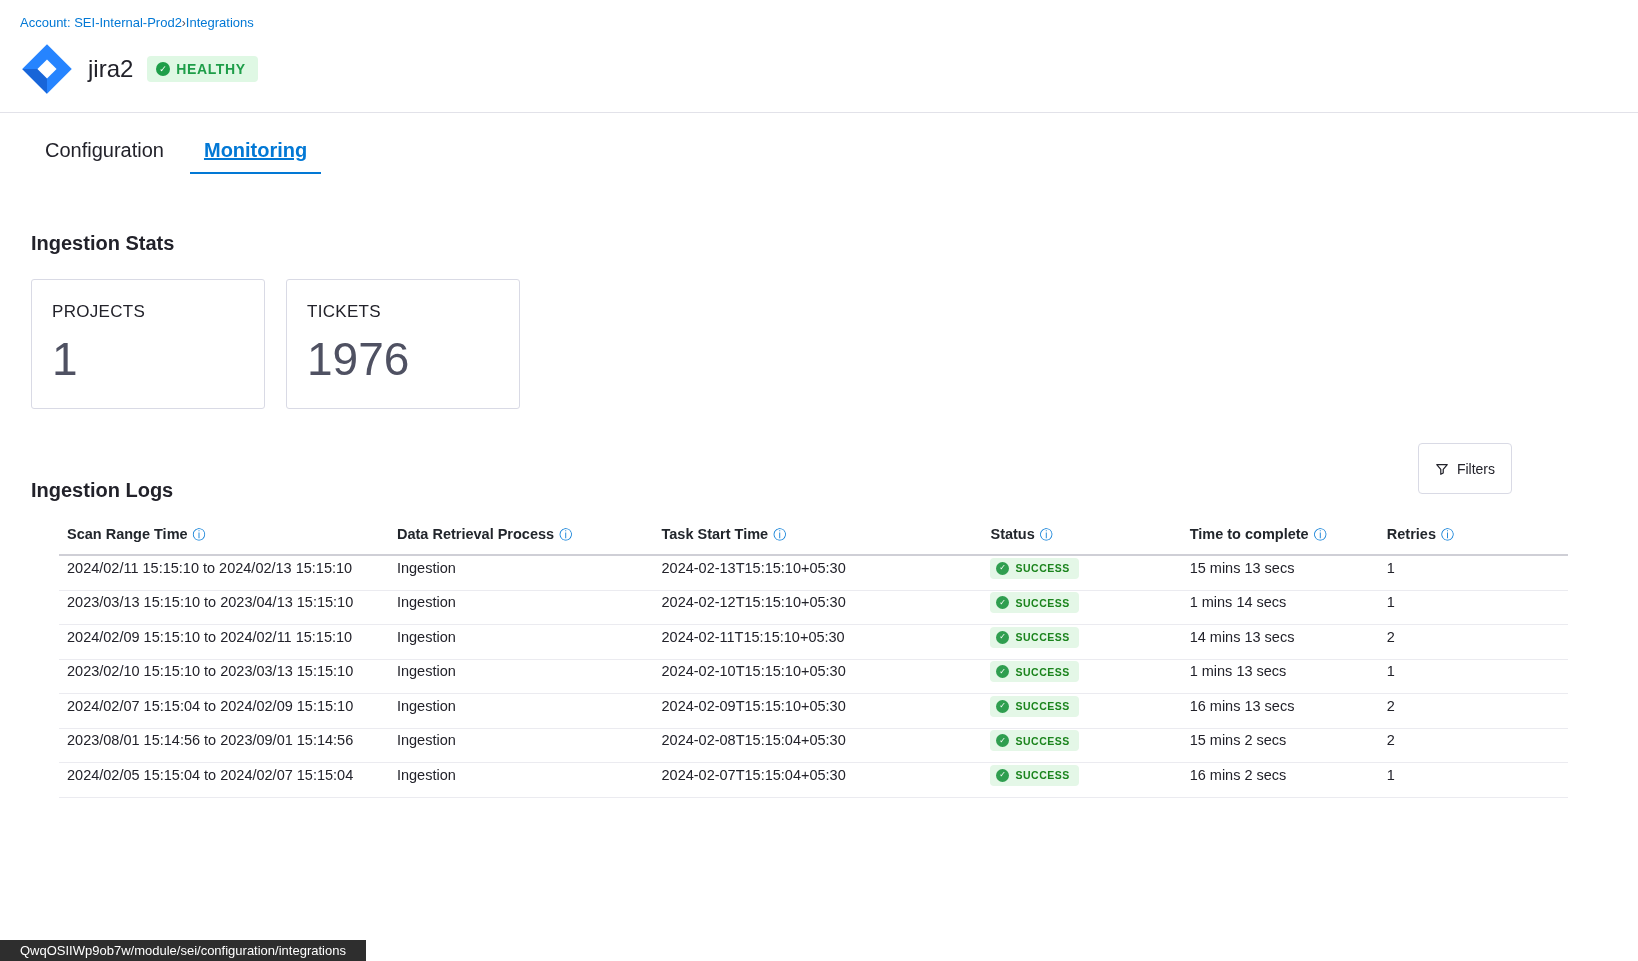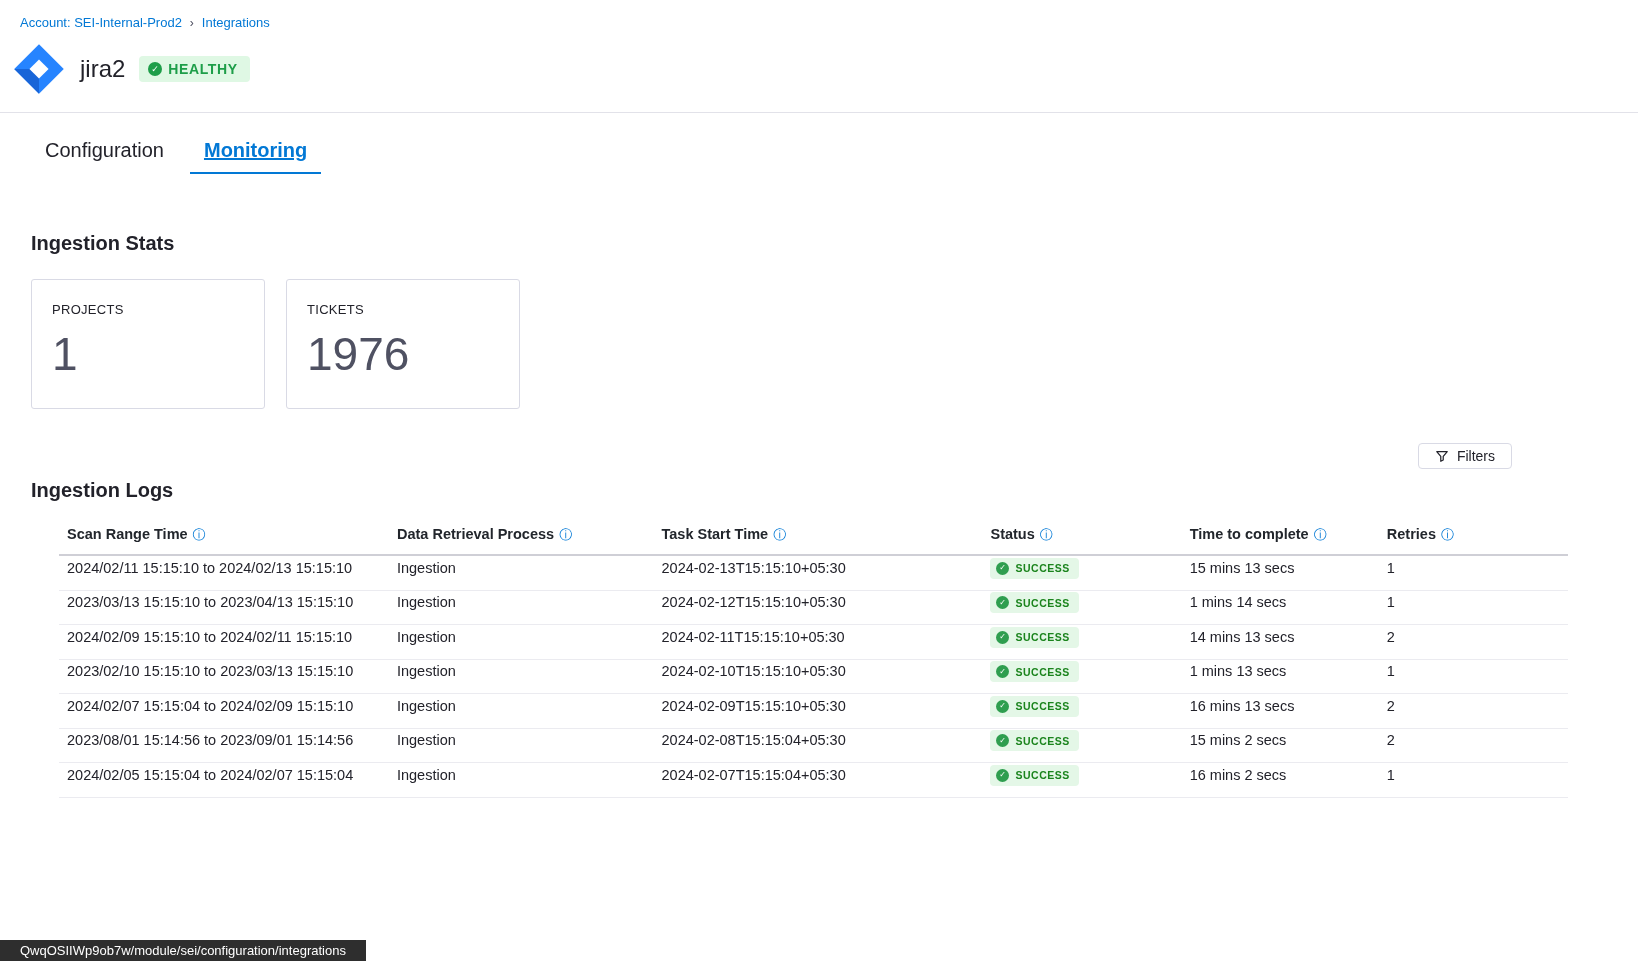--- a/index.html
+++ b/index.html
@@ -6,24 +6,24 @@
   html, body {
     width: 1638px; height: 961px;
     background: #ffffff;
     font-family: "Liberation Sans", "DejaVu Sans", sans-serif;
     color: #22222a;
     overflow: hidden;
   }
 
   
   .page-header { background: #ffffff; border-bottom: 1px solid #e2e2e9; padding-bottom: 16px; }
-  .breadcrumb { padding: 15px 4px 0 20px; font-size: 13px; display: flex; align-items: center; gap: 8px; }
+  .breadcrumb { padding: 15px 4px 0 20px; font-size: 13px; display: flex; align-items: center; }
   .breadcrumb a { color: #0278d5; text-decoration: none; cursor: pointer; }
   .breadcrumb .crumb-sep { color: #4f5162; font-size: 12px; }
-  .title-row { display: flex; align-items: center; gap: 14px; padding: 12px 0 0 12px; }
+  .title-row { display: flex; align-items: center; gap: 14px; padding: 12px 0 0 20px; }
   .jira-logo { width: 54px; height: 54px; display: block; }
   .integration-title { font-size: 24px; font-weight: 400; color: #22222a; }
   .health-badge {
     display: inline-flex; align-items: center; gap: 6px;
     background: #dff8e4; color: #1e9e49;
     font-size: 14px; font-weight: 700; letter-spacing: 0.6px;
     padding: 5px 12px 5px 9px; border-radius: 4px;
   }
   .check-circle {
     width: 14px; height: 14px; border-radius: 50%;
@@ -43,29 +43,29 @@
   
   .main { padding: 22px 0 0 31px; width: 1540px; }
   .section-title { font-size: 20px; font-weight: 700; color: #22222a; margin-top: 36px; }
 
   .stat-cards { display: flex; gap: 21px; margin-top: 24px; }
   .stat-card {
     width: 234px; height: 130px; background: #fff;
     border: 1px solid #d9dae5; border-radius: 3px;
     padding: 22px 0 0 20px;
   }
-  .stat-label { font-size: 13px; color: #22222a; letter-spacing: 0.3px; }
+  .stat-label { font-size: 17px; color: #22222a; letter-spacing: 0.3px; }
   .stat-value { font-size: 46px; font-weight: 400; color: #4f5162; margin-top: 10px; }
 
   
   .logs-header { display: flex; justify-content: space-between; margin-top: 34px; padding-right: 28px; }
   .filters-btn {
     display: inline-flex; align-items: center; gap: 8px;
     background: #fff; border: 1px solid #d9dae5; border-radius: 4px;
-    height: 26px; padding: 0 16px; font-size: 14px; color: #22222a;
+    height: 51px; padding: 0 16px; font-size: 14px; color: #22222a;
     cursor: pointer; font-family: inherit;
   }
   .filters-btn svg { display: block; }
 
   table.logs { width: 100%; border-collapse: collapse; table-layout: fixed; margin-top: 14px; margin-left: 28px; }
   table.logs th, table.logs td { text-align: left; font-size: 14.5px; padding: 10px 8px; }
   table.logs th { font-weight: 700; color: #22262c; padding-bottom: 12px; }
   table.logs thead tr { border-bottom: 2px solid #cfcfd6; }
   table.logs tbody tr { border-bottom: 1px solid #ebebf0; }
   table.logs td { color: #22222a; padding-top: 1px; padding-bottom: 11px; }

